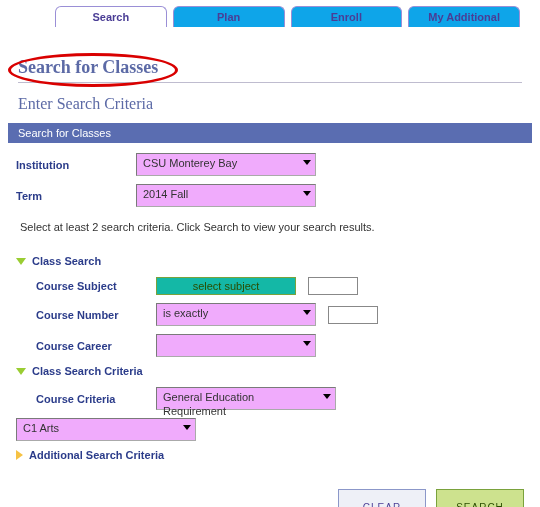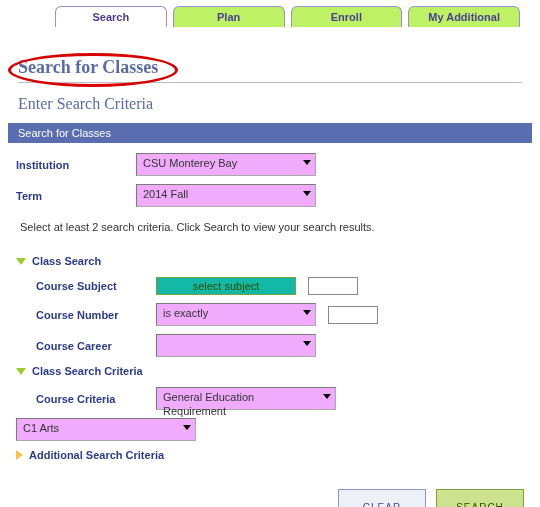--- a/index.html
+++ b/index.html
@@ -20,21 +20,21 @@
   .tab {
     flex: 1;
     text-align: center;
     border: 1px solid #9a8fd6;
     border-bottom: none;
     border-radius: 6px 6px 0 0;
     padding: 4px 6px;
     font-size: 11px;
     font-weight: bold;
     color: #4a3d95;
-    background: #bef264;
+    background: #0ea5e9;
     cursor: pointer;
   }
   .tab.active {
     background: #fff;
   }
   
   .heading-wrap {
     position: relative;
     padding: 30px 18px 6px 18px;
   }

